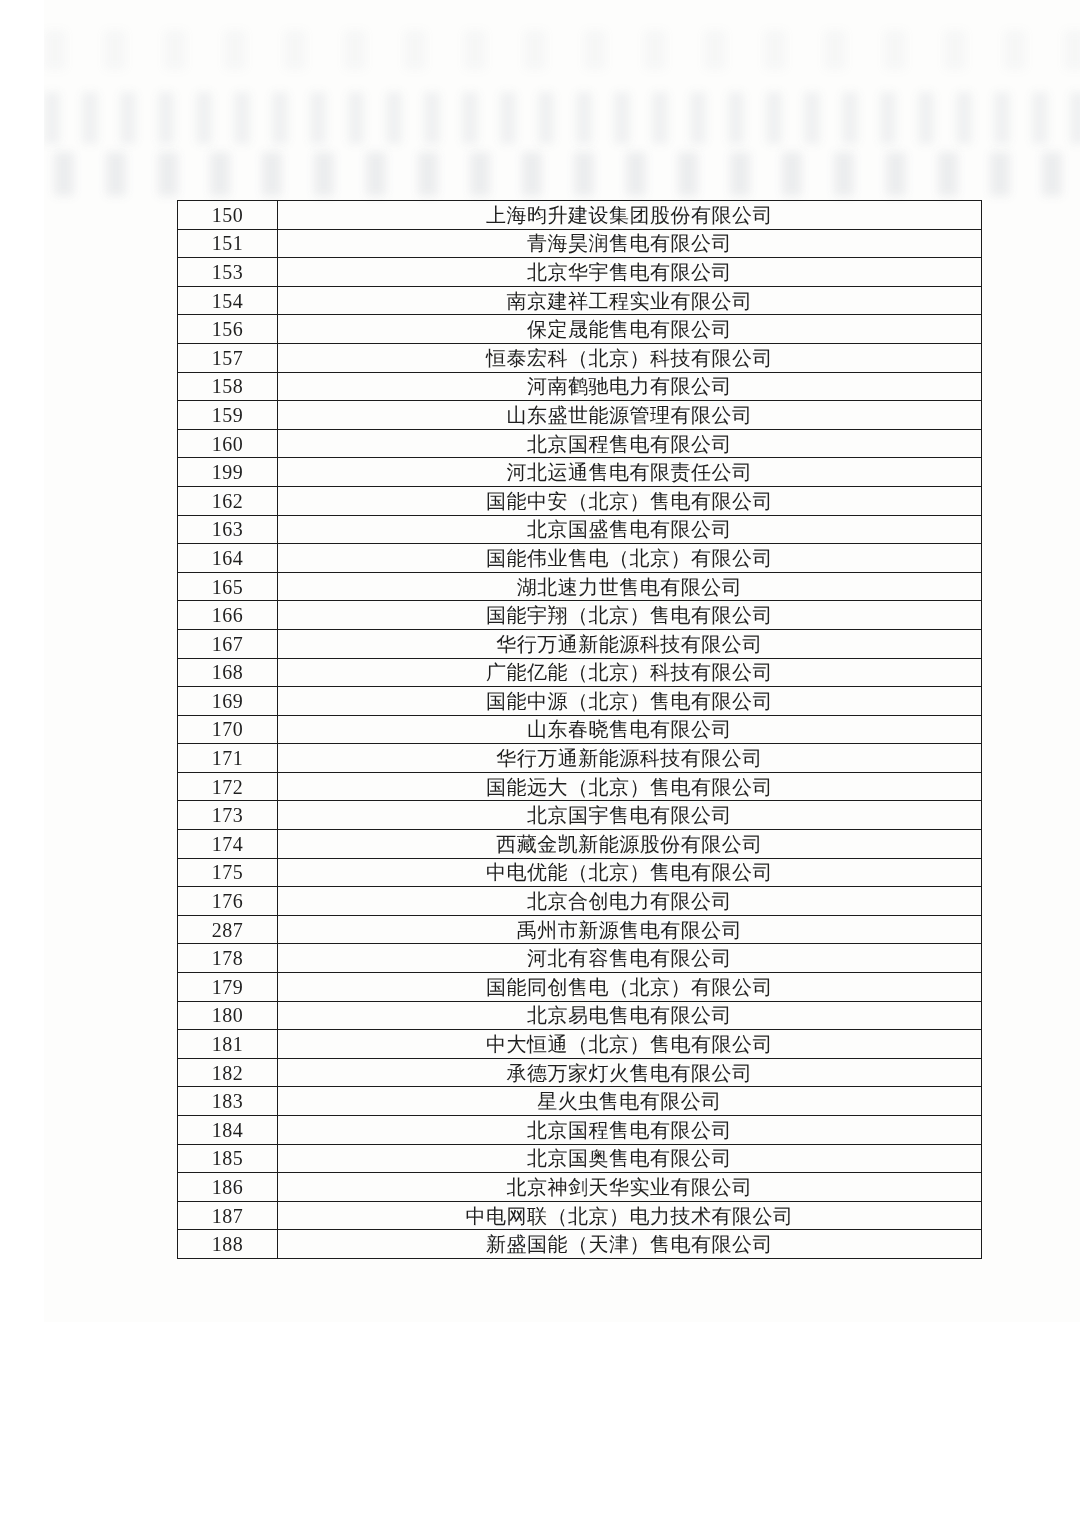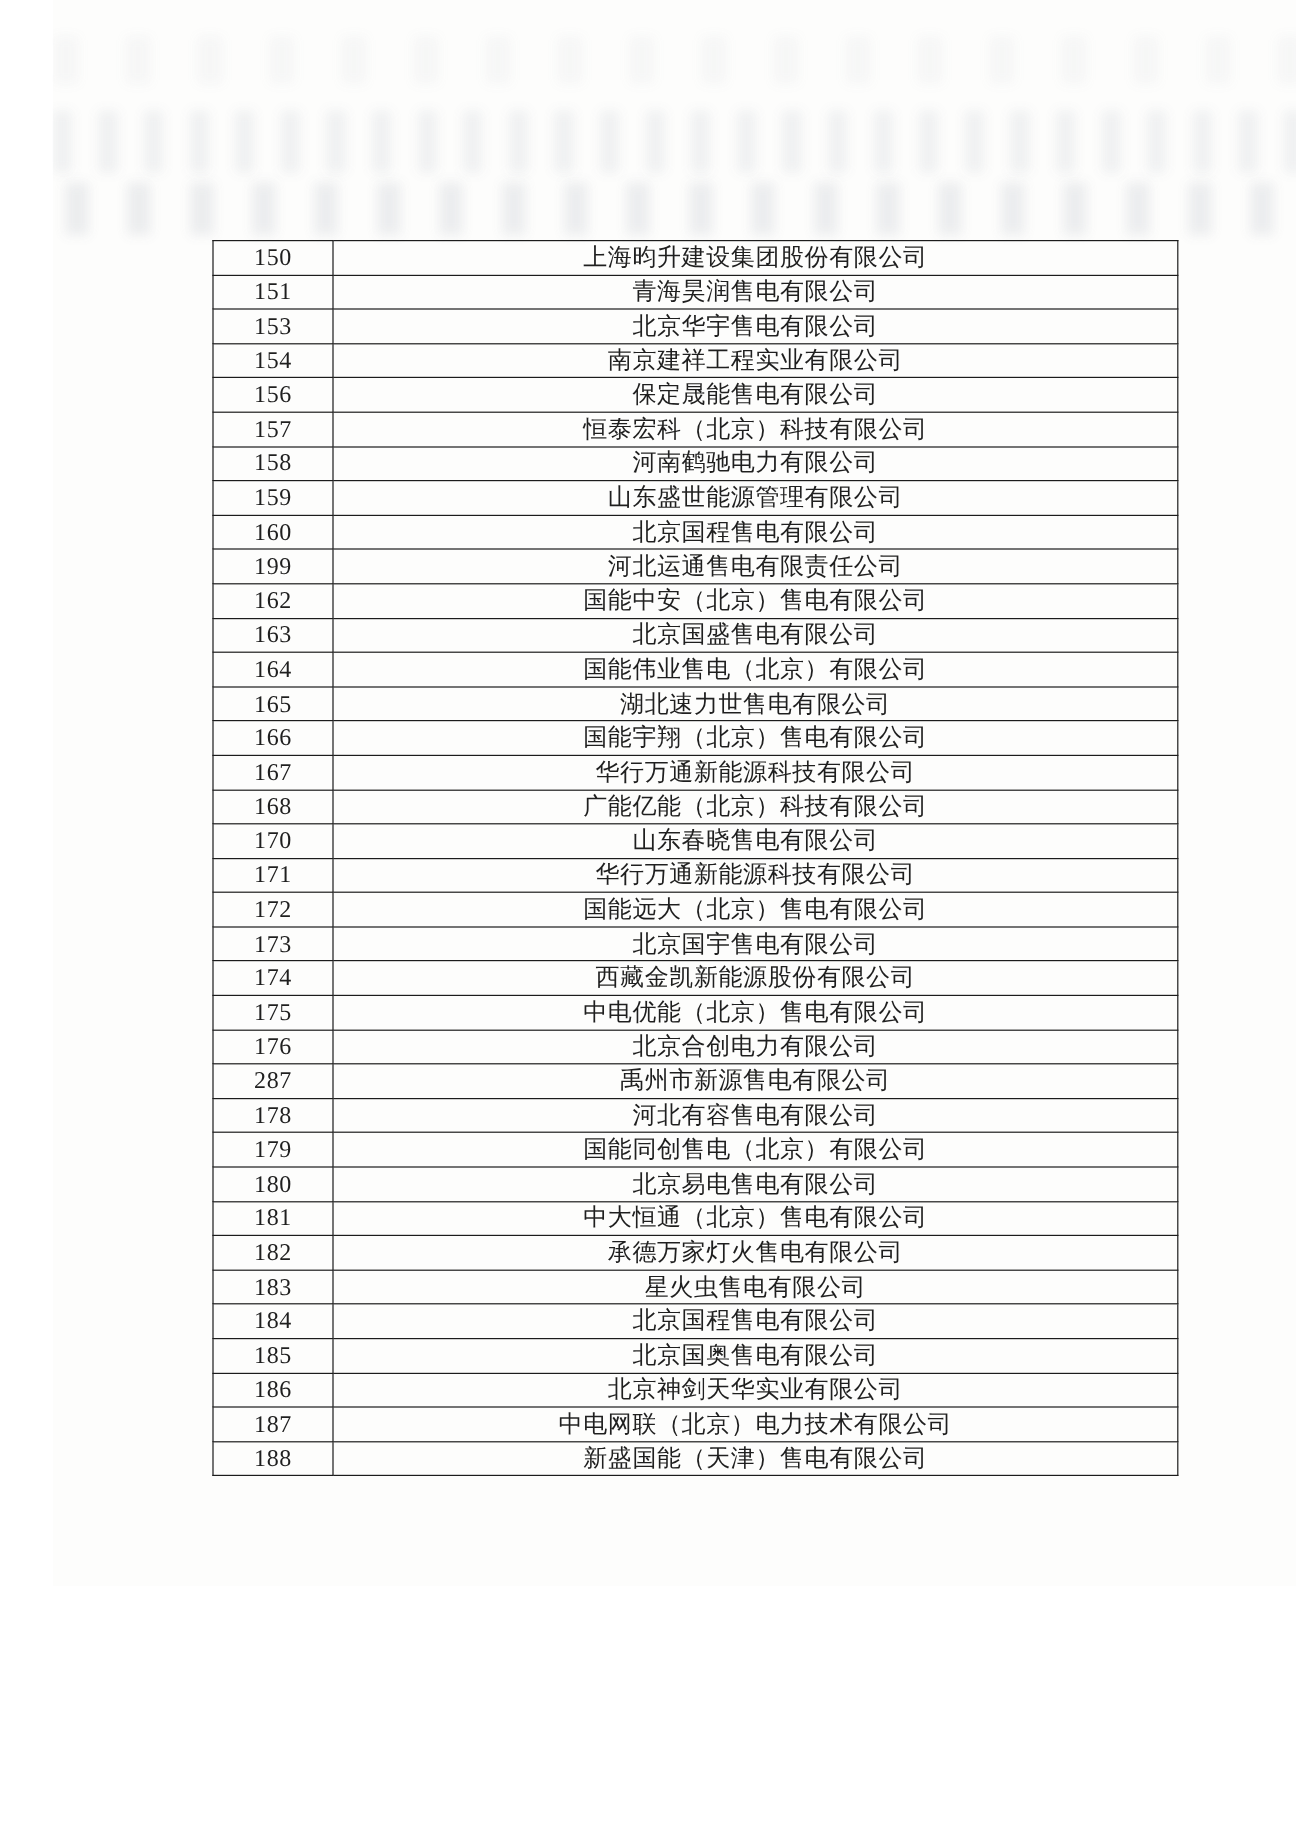--- a/index.html
+++ b/index.html
@@ -155,20 +155,24 @@
         </tr>
         <tr>
           <td class="cell-no">167</td>
           <td class="cell-name">华行万通新能源科技有限公司</td>
         </tr>
         <tr>
           <td class="cell-no">168</td>
           <td class="cell-name">广能亿能（北京）科技有限公司</td>
         </tr>
         <tr>
+          <td class="cell-no">169</td>
+          <td class="cell-name">国能中源（北京）售电有限公司</td>
+        </tr>
+        <tr>
           <td class="cell-no">170</td>
           <td class="cell-name">山东春晓售电有限公司</td>
         </tr>
         <tr>
           <td class="cell-no">171</td>
           <td class="cell-name">华行万通新能源科技有限公司</td>
         </tr>
         <tr>
           <td class="cell-no">172</td>
           <td class="cell-name">国能远大（北京）售电有限公司</td>

